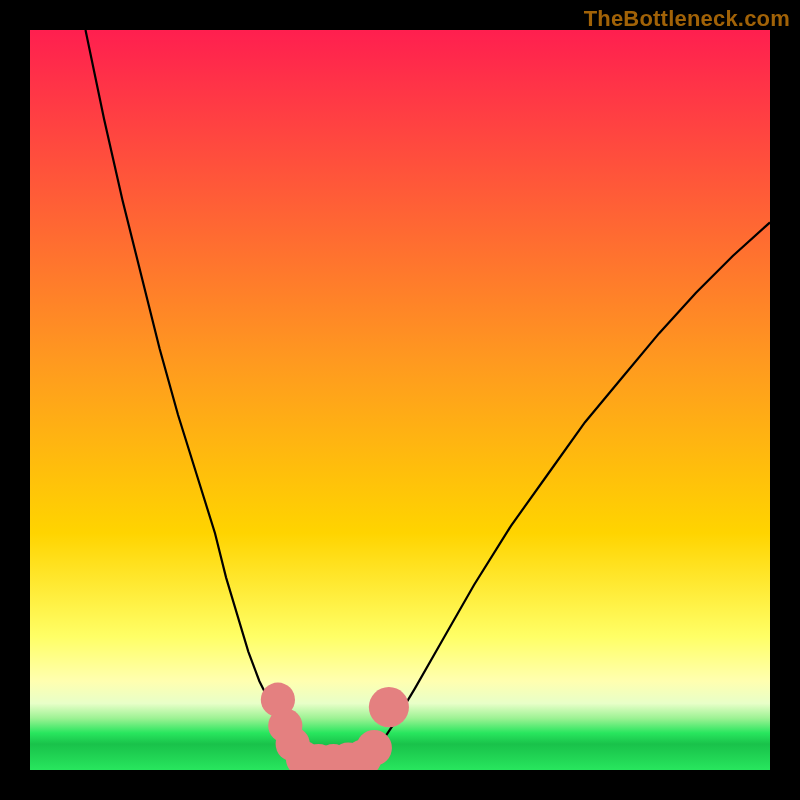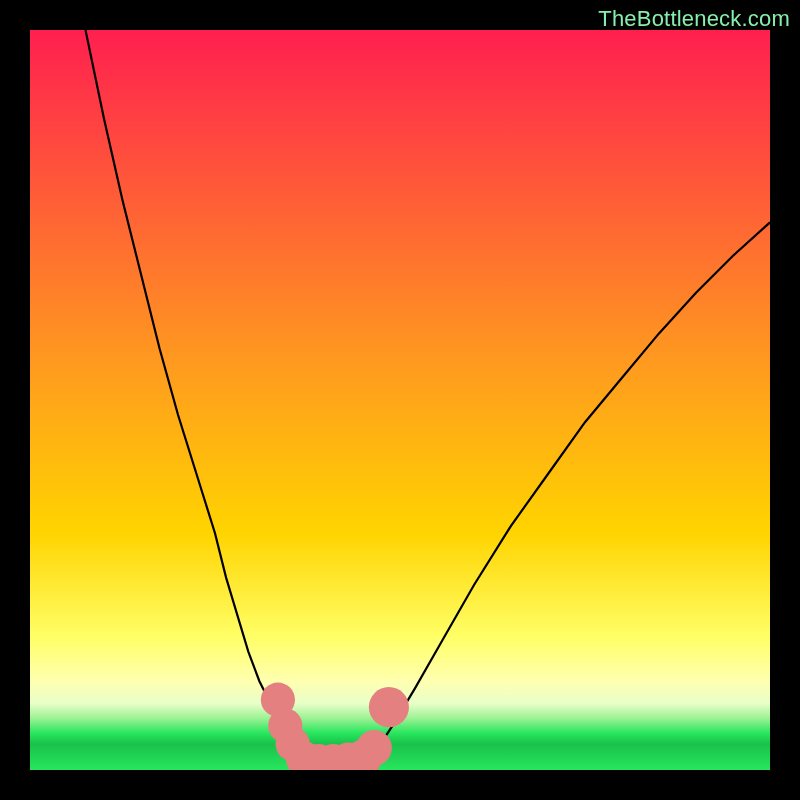--- a/index.html
+++ b/index.html
@@ -22,23 +22,23 @@
     left: 30px;
     top: 30px;
     width: 740px;
     height: 740px;
     overflow: hidden;
   }
   .watermark {
     position: absolute;
     top: 6px;
     right: 10px;
-    color: #86efac;
+    color: #a16207;
     font-size: 22px;
-    font-weight: 400;
+    font-weight: 700;
     letter-spacing: 0.2px;
     z-index: 10;
   }
 </style>
 </head>
 <body>
 
 <div class="frame">
   <div class="watermark">TheBottleneck.com</div>
   <div class="plot">

